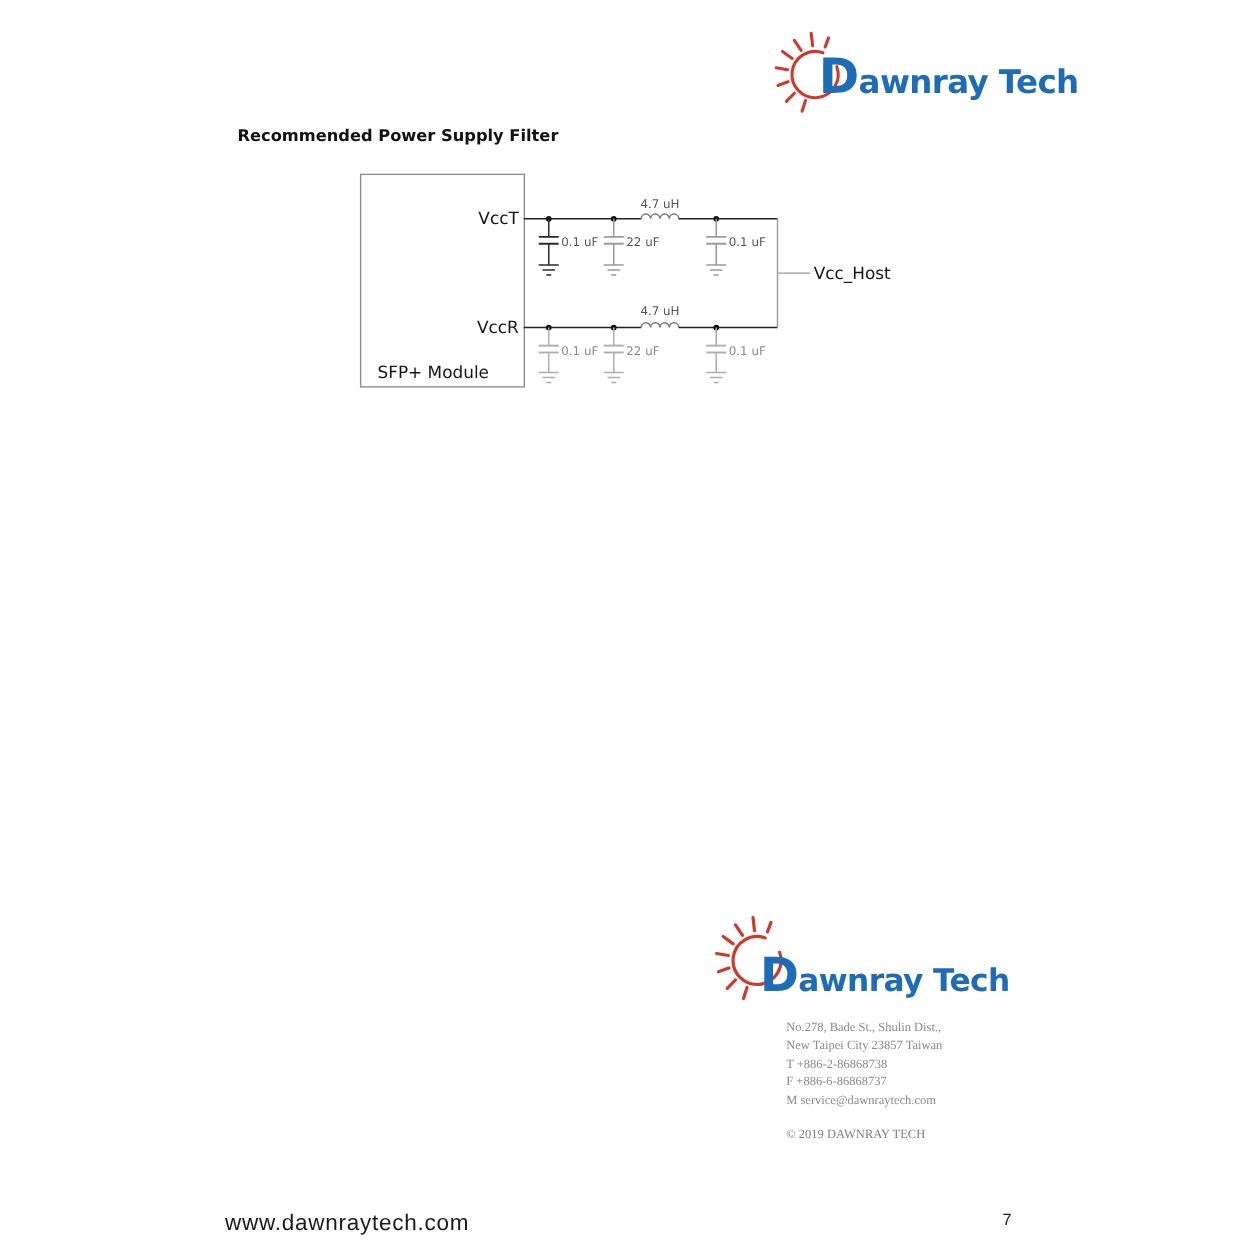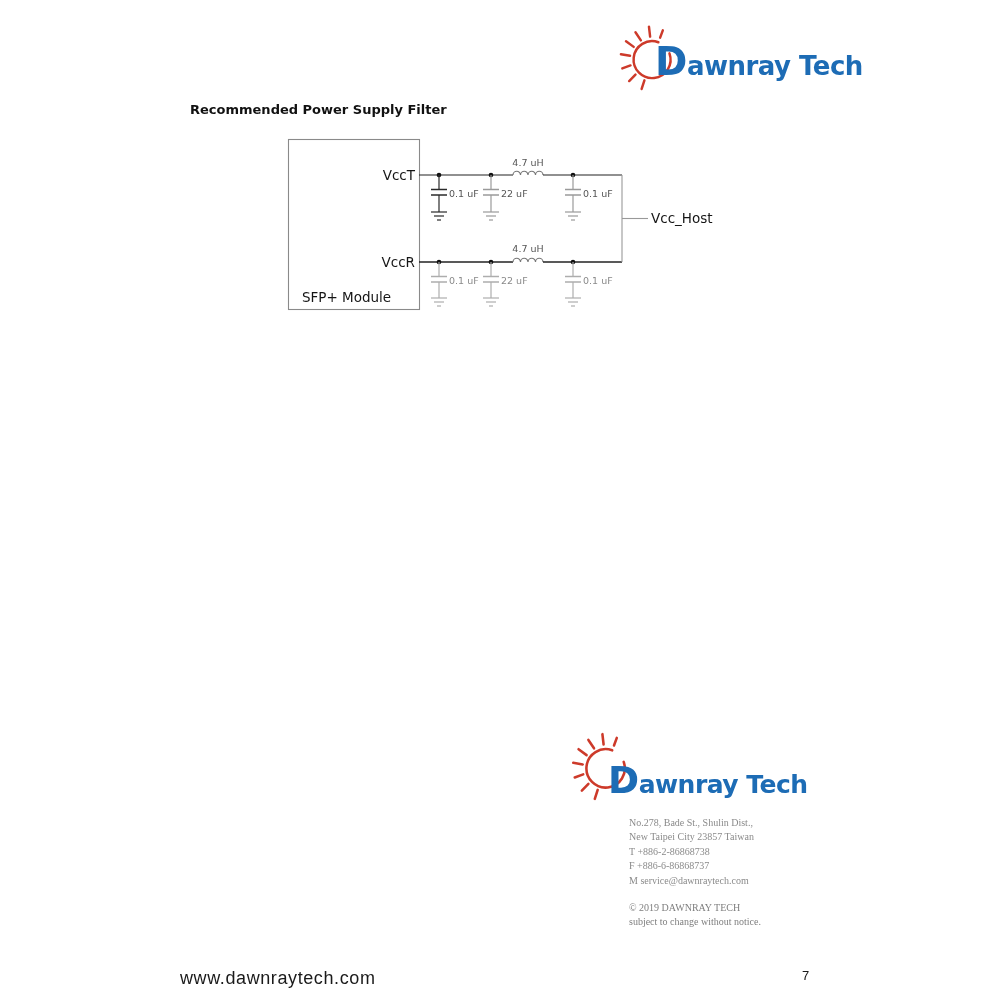--- a/index.html
+++ b/index.html
@@ -226,19 +226,18 @@
   <div class="contact">
     <div>No.278, Bade St., Shulin Dist.,</div>
     <div>New Taipei City 23857 Taiwan</div>
     <div>T +886-2-86868738</div>
     <div>F +886-6-86868737</div>
     <div>M service@dawnraytech.com</div>
   </div>
 
   <div class="legal">
     <div>© 2019 DAWNRAY TECH</div>
-    <div>subject to change without notice.</div>
   </div>
 
   <span class="footer-site">www.dawnraytech.com</span>
   <span class="footer-page">7</span>
 
 </div>
 
 </body></html>

